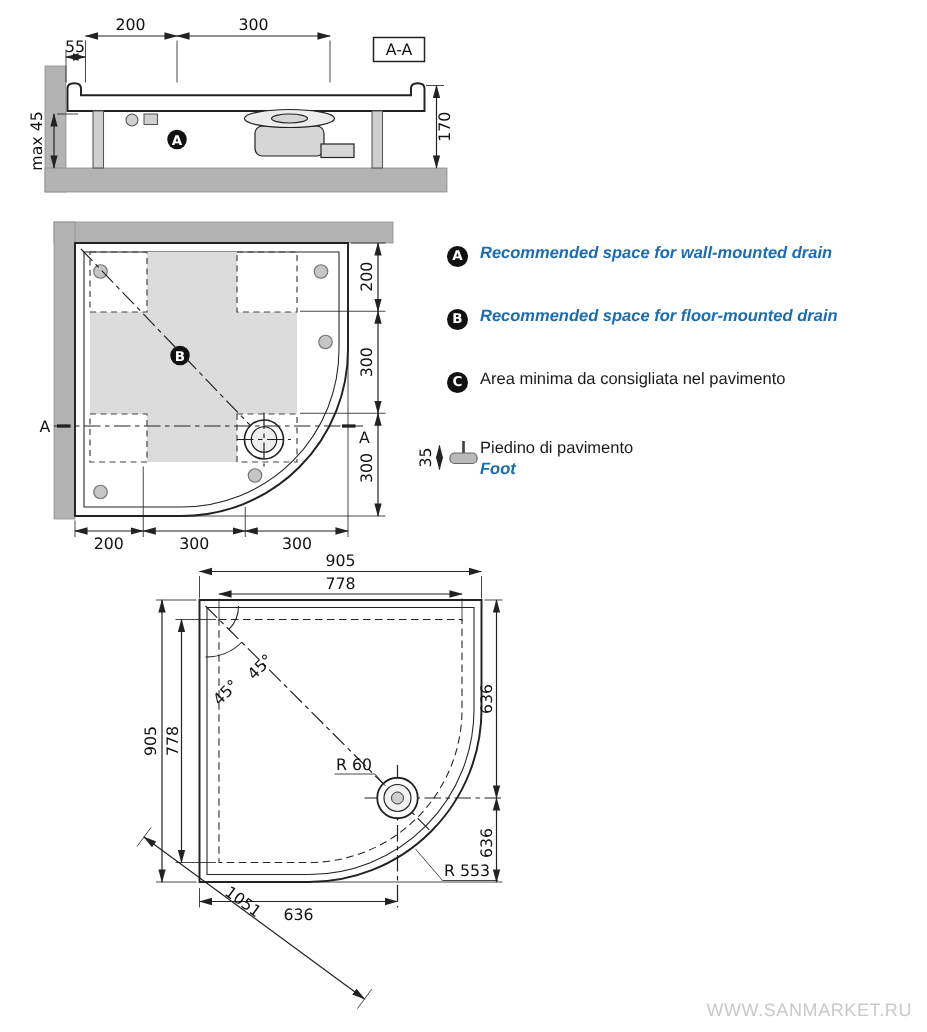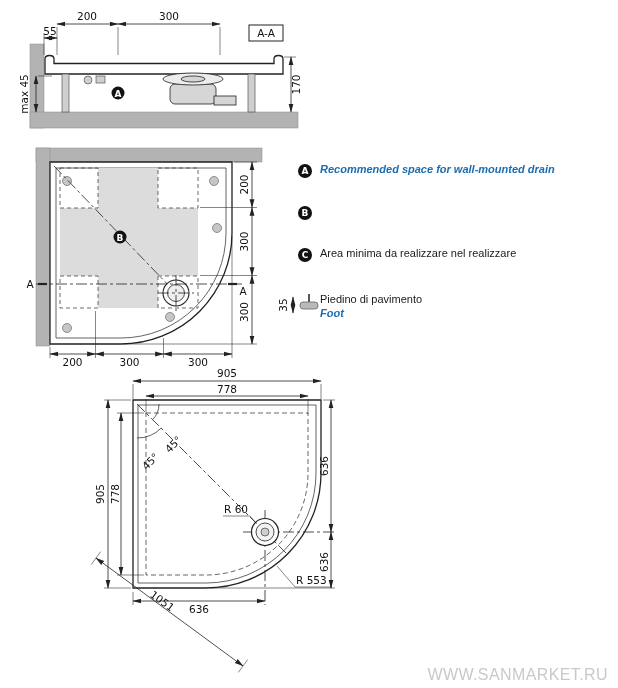--- a/index.html
+++ b/index.html
@@ -25,21 +25,21 @@
   .grey2{fill:#d6d6d6;stroke:#222;stroke-width:0.8;}
   .grey3{fill:#cfcfcf;stroke:#555;stroke-width:0.7;}
   
   .legend{position:absolute;left:298px;top:160px;width:316px;}
   .lg-item{position:absolute;left:0;display:flex;gap:8px;align-items:flex-start;}
   .lg-mark{flex:0 0 auto;width:14px;height:14px;border-radius:50%;background:#111;color:#fff;
            font:bold 9px/14px "DejaVu Sans",sans-serif;text-align:center;margin-top:1px;}
   .lg-it{font-size:11px;line-height:13.5px;color:#1a1a1a;}
   .lg-en{font-size:11px;line-height:13.5px;color:#1b6cb0;font-style:italic;font-weight:bold;}
   .lg-foot{padding-left:22px;}
-  .wm{position:absolute;right:10px;top:666px;color:#c9c9c9;font-size:16px;
+  .wm{position:absolute;right:10px;top:666px;color:#c9c9c9;font-size:12px;
       letter-spacing:0.4px;}
 </style>
 </head>
 <body>
 
 <div id="page">
 
 <svg width="618" height="688" viewBox="0 0 618 688">
   <defs>
     <marker id="ah" viewBox="0 0 10 7" refX="9.3" refY="3.5" markerWidth="9" markerHeight="7" orient="auto-start-reverse" markerUnits="userSpaceOnUse">
@@ -226,26 +226,27 @@
 <div class="legend">
   <div class="lg-item" style="top:3px">
     <span class="lg-mark">A</span>
     <div>
       <div class="lg-en">Recommended space for wall-mounted drain</div>
     </div>
   </div>
   <div class="lg-item" style="top:45px">
     <span class="lg-mark">B</span>
     <div>
+      <div class="lg-en">Recommended space for floor-mounted drain</div>
     </div>
   </div>
   <div class="lg-item" style="top:87px">
     <span class="lg-mark">C</span>
     <div>
-      <div class="lg-it">Area minima da realizzare nel realizzare</div>
+      <div class="lg-it">Area minima da consigliata nel pavimento</div>
     </div>
   </div>
   <div class="lg-item lg-foot" style="top:133px">
     <div>
       <div class="lg-it">Piedino di pavimento</div>
       <div class="lg-en">Foot</div>
     </div>
   </div>
 </div>
 

